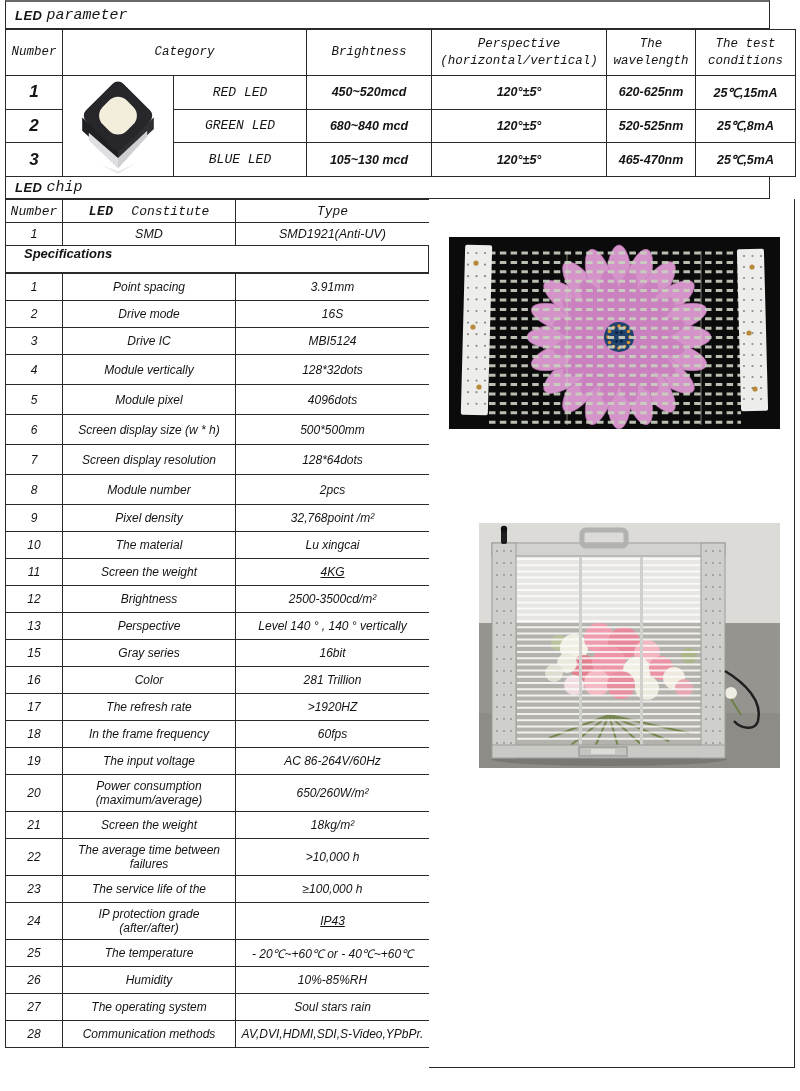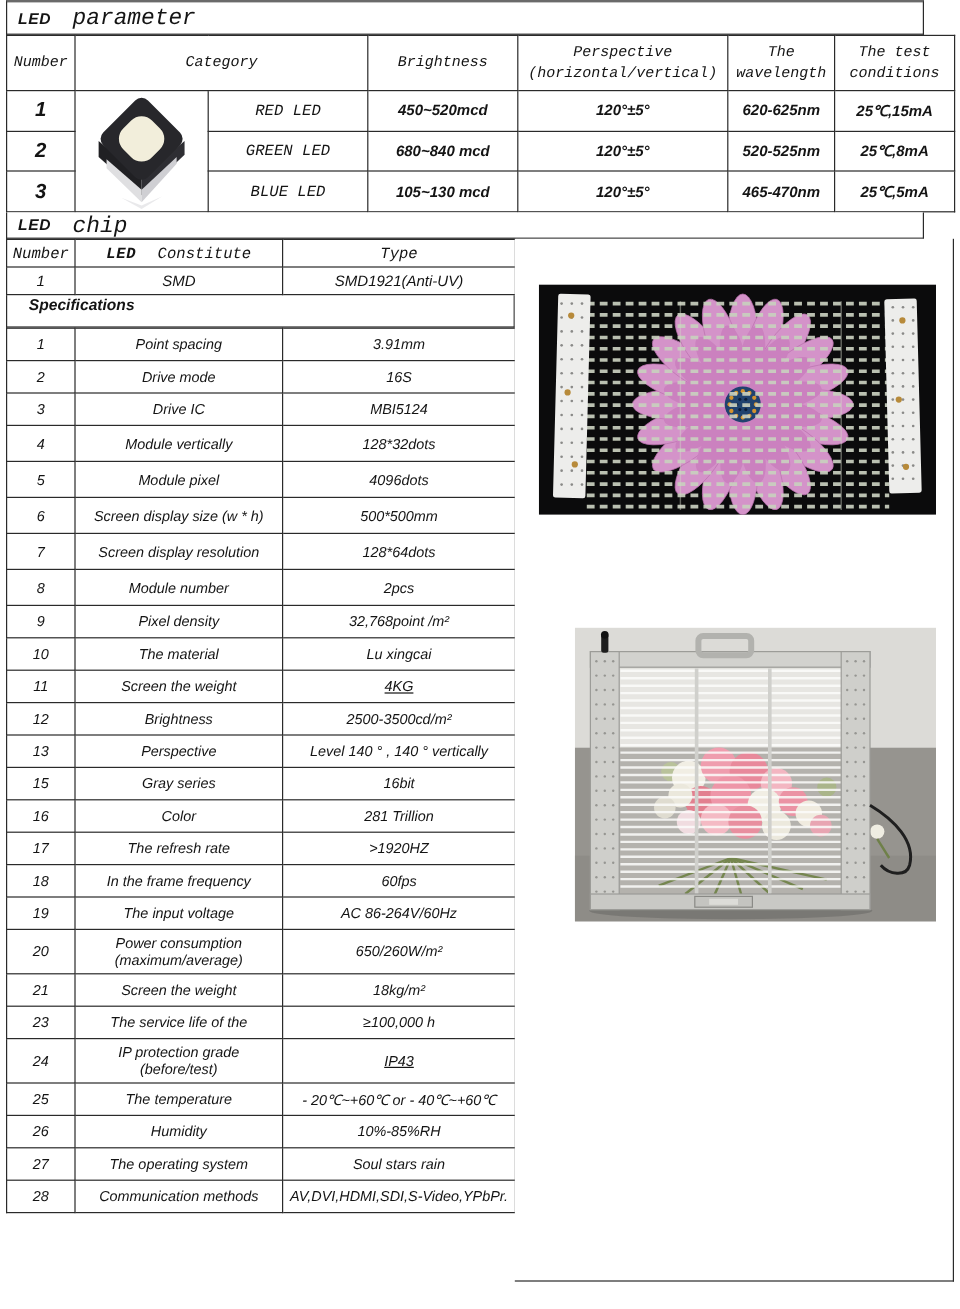--- a/index.html
+++ b/index.html
@@ -19,21 +19,21 @@
   }
 
   .content{ position:absolute; left:5px; top:0; width:765px;font-style:italic; }
 
   
   .band{ border:1px solid #2a2a2a; display:flex; align-items:center; padding-left:9px; background:#fff; }
   .band-top{ height:29px; border-top:2px solid #6a6a6a; }
   .band-chip{ height:22px; border-top:none; }
   .band-spec{ height:27px; border:1px solid #2a2a2a; border-top:none; font-weight:bold; font-size:13px; padding-left:18px; }
   .hb{ font-weight:bold; font-size:13px; letter-spacing:.5px; }
-  .hm{ font-family:"Liberation Mono", monospace; font-size:19px; margin-left:18px; }
+  .hm{ font-family:"Liberation Mono", monospace; font-size:15px; margin-left:4px; }
 
   table{ border-collapse:collapse; table-layout:fixed; }
   td,th{ border:1px solid #2a2a2a; text-align:center; vertical-align:middle; overflow:hidden; padding:0 2px; }
 
   
   .param-table{ width:790px; border-top:none; }
   .param-table th{
     font-family:"Liberation Mono", monospace; font-weight:normal; font-size:12.5px; height:46px; line-height:17px;
   }
   .param-table td{ height:33px; }
@@ -321,32 +321,40 @@
                 </td>
                 <td class="sval"><span>650/260W/m²</span></td>
               </tr>
               <tr class="r1">
                 <td class="snum">21</td>
                 <td class="slabel">
                   <div>Screen the weight</div>
                 </td>
                 <td class="sval"><span>18kg/m²</span></td>
               </tr>
+              <tr class="r2">
+                <td class="snum">22</td>
+                <td class="slabel">
+                  <div>The average time between</div>
+                  <div>failures</div>
+                </td>
+                <td class="sval"><span>&gt;10,000 h</span></td>
+              </tr>
               <tr class="r1">
                 <td class="snum">23</td>
                 <td class="slabel">
                   <div>The service life of the</div>
                 </td>
                 <td class="sval"><span>≥100,000 h</span></td>
               </tr>
               <tr class="r2">
                 <td class="snum">24</td>
                 <td class="slabel">
                   <div>IP protection grade</div>
-                  <div>(before/test)</div>
+                  <div>(after/after)</div>
                 </td>
                 <td class="sval"><span class="ul">IP43</span></td>
               </tr>
               <tr class="r1">
                 <td class="snum">25</td>
                 <td class="slabel">
                   <div>The temperature</div>
                 </td>
                 <td class="sval"><span>- 20℃~+60℃ or - 40℃~+60℃</span></td>
               </tr>

